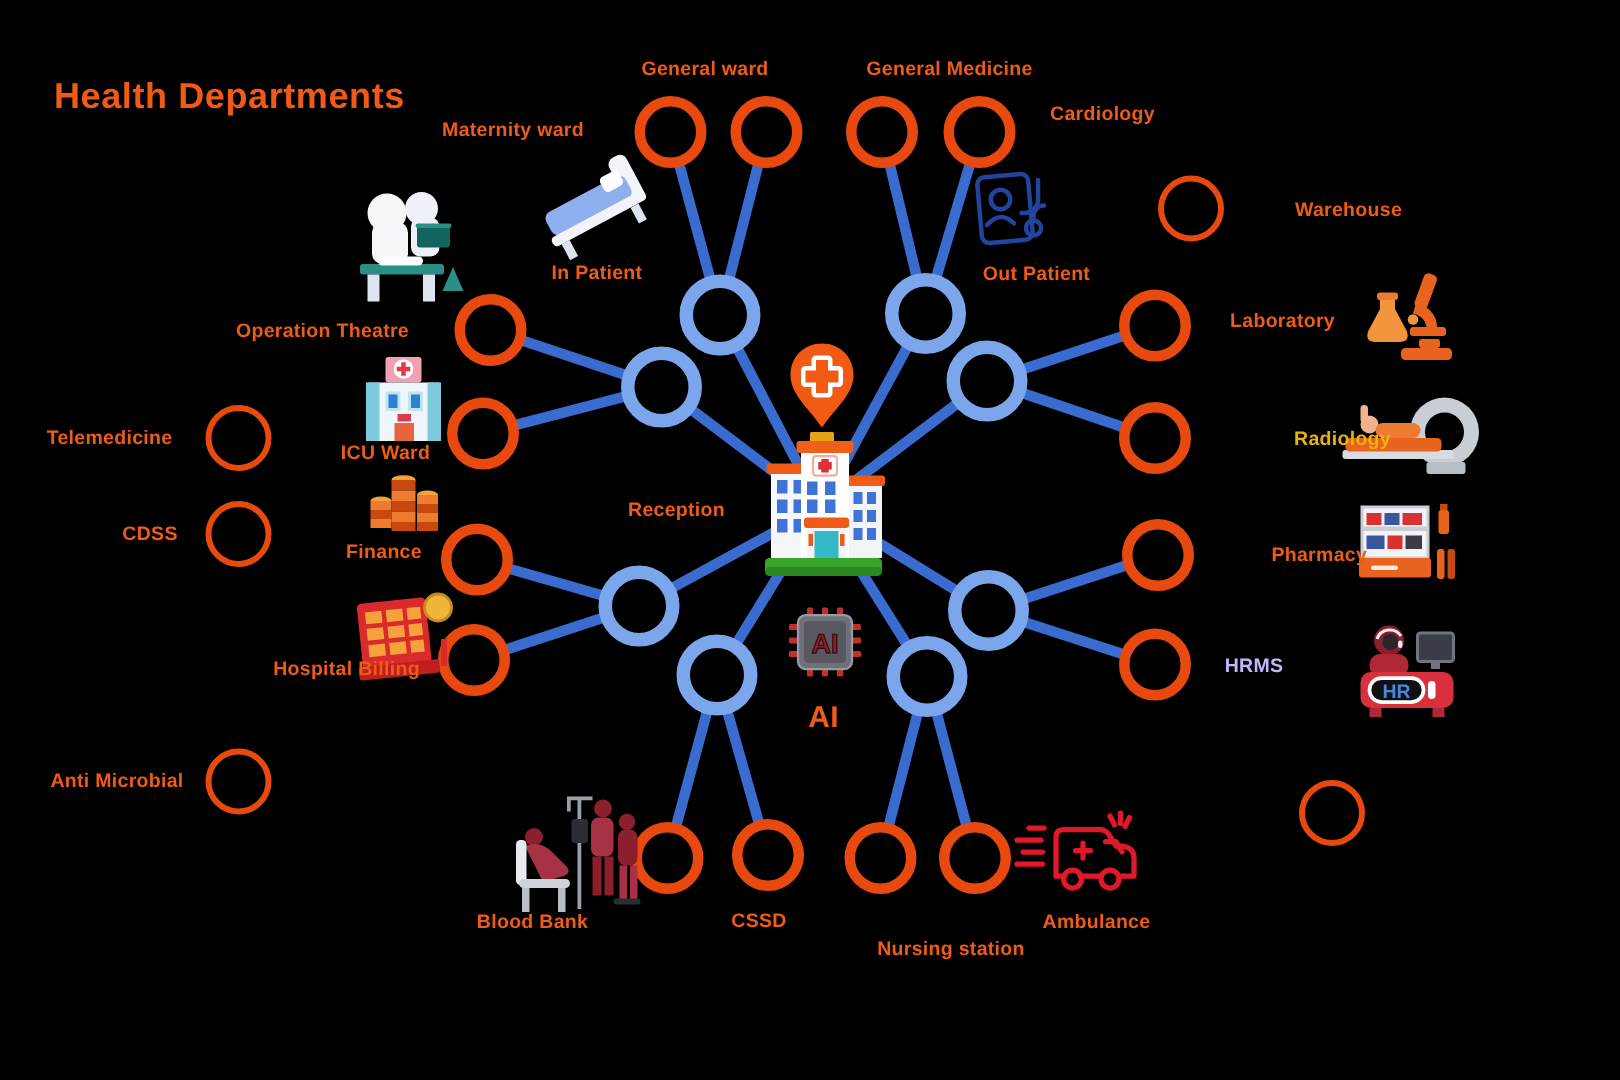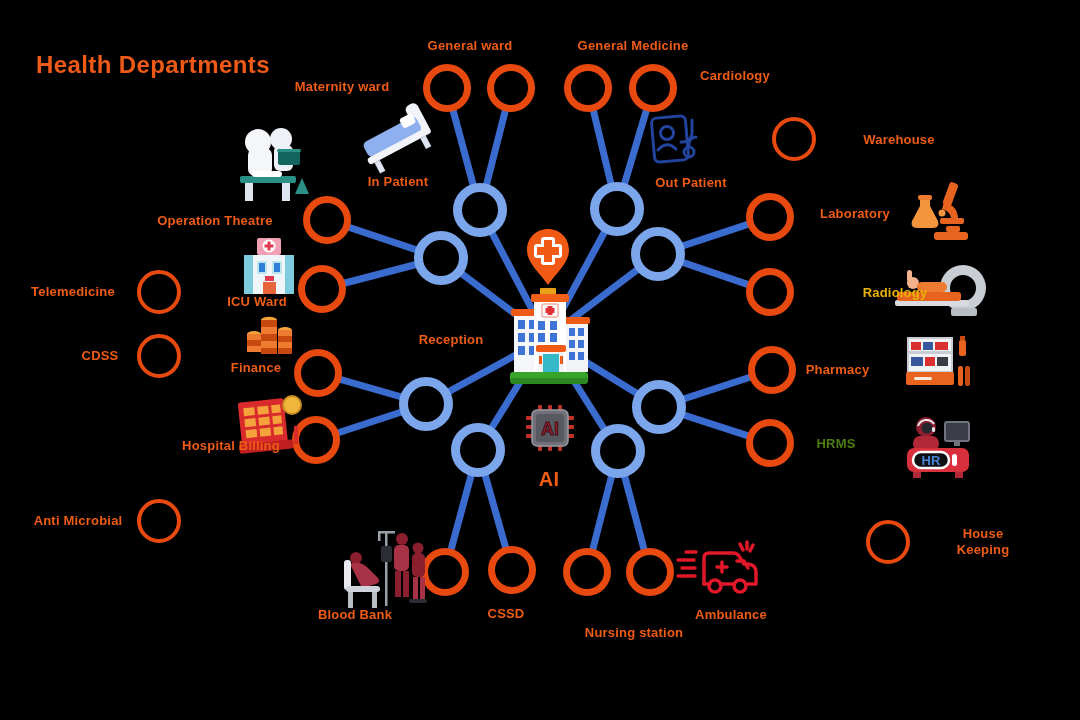--- a/index.html
+++ b/index.html
@@ -367,26 +367,25 @@
       <div class="dept-label" style="left: 398px; top: 182px; color: rgb(238, 92, 21);">In Patient</div>
       <div class="dept-label" style="left: 691px; top: 183px; color: rgb(238, 92, 21);">Out Patient</div>
       <div class="dept-label" style="left: 899px; top: 140px; color: rgb(238, 92, 21);">Warehouse</div>
       <div class="dept-label" style="left: 215px; top: 221px; color: rgb(238, 92, 21);">Operation Theatre</div>
       <div class="dept-label" style="left: 855px; top: 214px; color: rgb(238, 92, 21);">Laboratory</div>
       <div class="dept-label" style="left: 73px; top: 292px; color: rgb(238, 92, 21);">Telemedicine</div>
       <div class="dept-label" style="left: 257px; top: 302px; color: rgb(238, 92, 21); text-align: right;">ICU Ward</div>
       <div class="dept-label" style="left: 855px; top: 293px; color: #eab308; margin-left: 40px;">Radiology</div>
       <div class="dept-label" style="left: 100px; top: 356px; color: rgb(238, 92, 21);">CDSS</div>
       <div class="dept-label" style="left: 256px; top: 368px; color: rgb(238, 92, 21);">Finance</div>
-      <div class="dept-label" style="left: 821px; top: 370px; color: rgb(238, 92, 21); padding-left: 33px;">Pharmacy</div>
+      <div class="dept-label" style="left: 863px; top: 370px; color: rgb(238, 92, 21); padding-left: 33px;">Pharmacy</div>
       <div class="dept-label" style="left: 451px; top: 340px; color: rgb(238, 92, 21);">Reception</div>
       <div class="dept-label" style="left: 231px; top: 446px; color: rgb(238, 92, 21);">Hospital Billing</div>
-      <div class="dept-label" style="left: 836px; top: 444px; color: #4d7c0f;">HRMS</div>
+      <div class="dept-label" style="left: 836px; top: 444px; color: #c4b5fd;">HRMS</div>
       <div class="dept-label" style="left: 78px; top: 521px; color: rgb(238, 92, 21);">Anti Microbial</div>
-      <div class="dept-label" style="left: 983px; top: 542px; color: rgb(238, 92, 21);">House Keeping</div>
       <div class="dept-label" style="left: 355px; top: 615px; color: rgb(238, 92, 21);">Blood Bank</div>
       <div class="dept-label" style="left: 506px; top: 614px; color: rgb(238, 92, 21);">CSSD</div>
       <div class="dept-label" style="left: 610px; top: 633px; color: rgb(238, 92, 21); margin-left: 24px;">Nursing station</div>
       <div class="dept-label" style="left: 731px; top: 615px; color: rgb(238, 92, 21);">Ambulance</div>
       <div class="dept-label" style="left: 549px; top: 479px; color: rgb(238, 92, 21); font-size: 20px;">AI</div>
     </div>
 
   <div class="page-title">Health Departments</div>
 
 </div>

